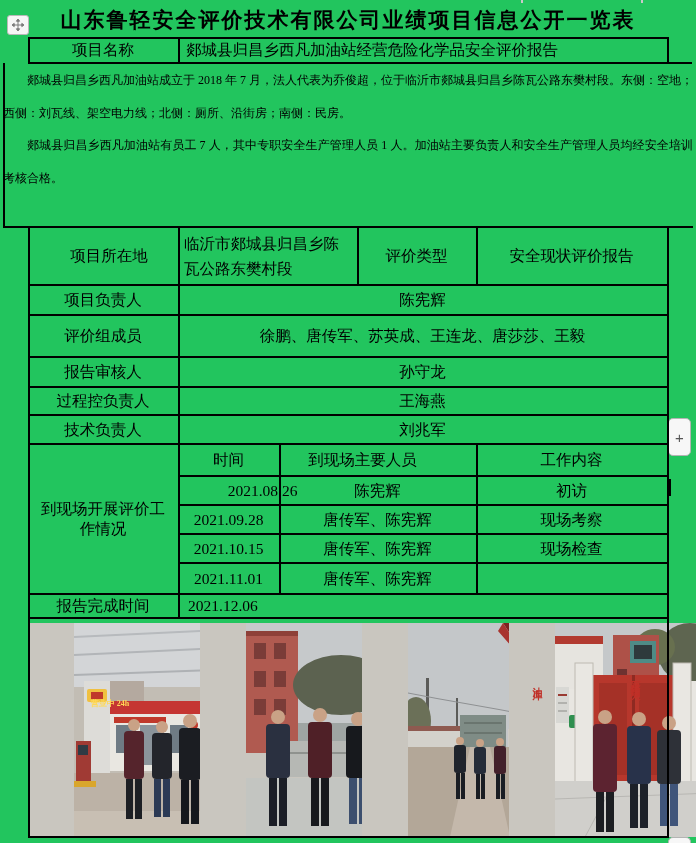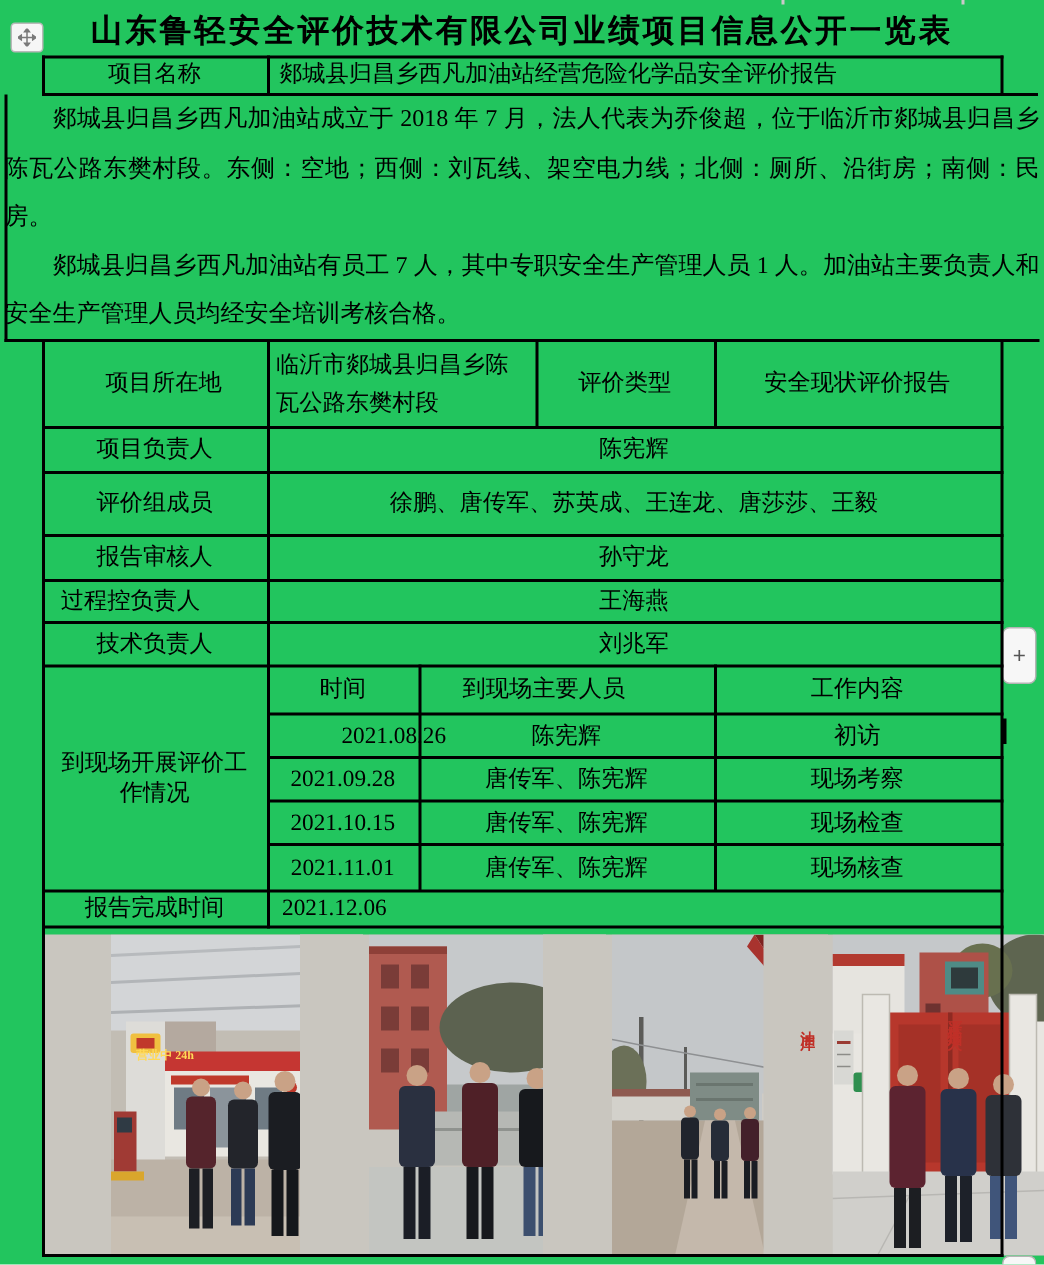--- a/index.html
+++ b/index.html
@@ -4,21 +4,21 @@
 <style>
   html,body{margin:0;padding:0;background:#ffffff;}
   .page{position:relative;width:696px;height:843px;background:#22c55e;overflow:hidden;
         font-family:"Liberation Serif", serif;color:#000;}
   .title{position:absolute;left:0;top:6px;width:696px;text-align:center;
          font-family:"Liberation Sans", sans-serif;font-weight:bold;
          font-size:21px;letter-spacing:2px;}
   .cell{position:absolute;display:flex;align-items:center;justify-content:center;
         font-size:15.5px;line-height:1.25;text-align:center;}
   .cell.left{justify-content:flex-start;text-align:left;}
-  .desc{position:absolute;left:3px;top:64px;width:690px;height:163px;font-size:16px;}
+  .desc{position:absolute;left:3px;top:64px;width:690px;height:163px;font-size:12px;}
   .desc p{margin:0;text-indent:2em;line-height:32.6px;text-align:justify;}
   .hl,.vl{position:absolute;background:#000;}
   .photo{position:absolute;top:623px;height:214px;overflow:hidden;background:#c9c6bf;padding-left:46px;}
   .photo svg{display:block;width:100%;height:100%;}
   .sign1{position:absolute;left:36px;top:76px;width:92px;text-align:center;
          color:#ffd957;font-size:8px;font-weight:bold;line-height:10px;}
   .v-text{position:absolute;writing-mode:vertical-rl;color:#c03028;font-weight:bold;
           font-size:10px;letter-spacing:3px;line-height:12px;}
   .move-handle{position:absolute;left:7px;top:15px;width:20px;height:18px;
                border:1px solid #b9b9b9;border-radius:3px;background:#f6f6f6;
@@ -71,21 +71,21 @@
 
   <div class="cell" style="left:28px;top:286px;width:150px;height:28px;">项目负责人</div>
   <div class="cell" style="left:178px;top:286px;width:489px;height:28px;">陈宪辉</div>
 
   <div class="cell" style="left:28px;top:316px;width:150px;height:40px;">评价组成员</div>
   <div class="cell" style="left:178px;top:316px;width:489px;height:40px;">徐鹏、唐传军、苏英成、王连龙、唐莎莎、王毅</div>
 
   <div class="cell" style="left:28px;top:358px;width:150px;height:28px;">报告审核人</div>
   <div class="cell" style="left:178px;top:358px;width:489px;height:28px;">孙守龙</div>
 
-  <div class="cell" style="left:12px;top:388px;width:150px;height:26px;">过程控负责人</div>
+  <div class="cell" style="left:28px;top:388px;width:150px;height:26px;">过程控负责人</div>
   <div class="cell" style="left:178px;top:388px;width:489px;height:26px;">王海燕</div>
 
   <div class="cell" style="left:28px;top:416px;width:150px;height:27px;text-align:center;">技术负责人</div>
   <div class="cell" style="left:178px;top:416px;width:489px;height:27px;">刘兆军</div>
 
   <div class="cell" style="left:28px;top:444px;width:130px;height:149px;padding:0 10px;">到现场开展评价工作情况</div>
   <div class="cell" style="left:178px;top:444px;width:101px;height:31px;">时间</div>
   <div class="cell" style="left:264px;top:444px;width:197px;height:31px;">到现场主要人员</div>
   <div class="cell" style="left:476px;top:444px;width:191px;height:31px;">工作内容</div>
 
@@ -96,21 +96,20 @@
   <div class="cell" style="left:178px;top:506px;width:101px;height:27px;">2021.09.28</div>
   <div class="cell" style="left:279px;top:506px;width:197px;height:27px;">唐传军、陈宪辉</div>
   <div class="cell" style="left:476px;top:506px;width:191px;height:27px;">现场考察</div>
 
   <div class="cell" style="left:178px;top:535px;width:101px;height:27px;">2021.10.15</div>
   <div class="cell" style="left:279px;top:535px;width:197px;height:27px;">唐传军、陈宪辉</div>
   <div class="cell" style="left:476px;top:535px;width:191px;height:27px;">现场检查</div>
 
   <div class="cell" style="left:178px;top:564px;width:101px;height:29px;">2021.11.01</div>
   <div class="cell" style="left:279px;top:564px;width:197px;height:29px;">唐传军、陈宪辉</div>
-  <div class="cell" style="left:476px;top:564px;width:191px;height:29px;">现场核查</div>
 
   <div class="cell" style="left:28px;top:595px;width:150px;height:22px;">报告完成时间</div>
   <div class="cell left" style="left:178px;top:595px;width:489px;height:22px;padding-left:10px;">2021.12.06</div>
 
   <div class="photo" style="left:28px;width:168px;">
     <svg viewBox="0 0 168 214" preserveAspectRatio="none">
       <rect x="0" y="0" width="168" height="214" fill="#c2bdb4"></rect>
       <rect x="0" y="0" width="168" height="64" fill="#d3d5d7"></rect>
       <line x1="0" y1="14" x2="168" y2="6" stroke="#b7babd" stroke-width="2"></line>
       <line x1="0" y1="32" x2="168" y2="24" stroke="#b2b5b8" stroke-width="2"></line>

